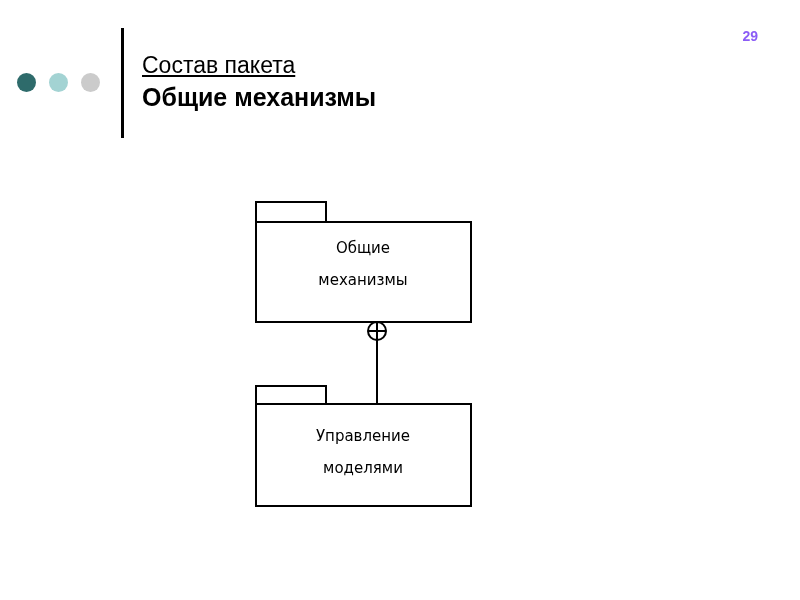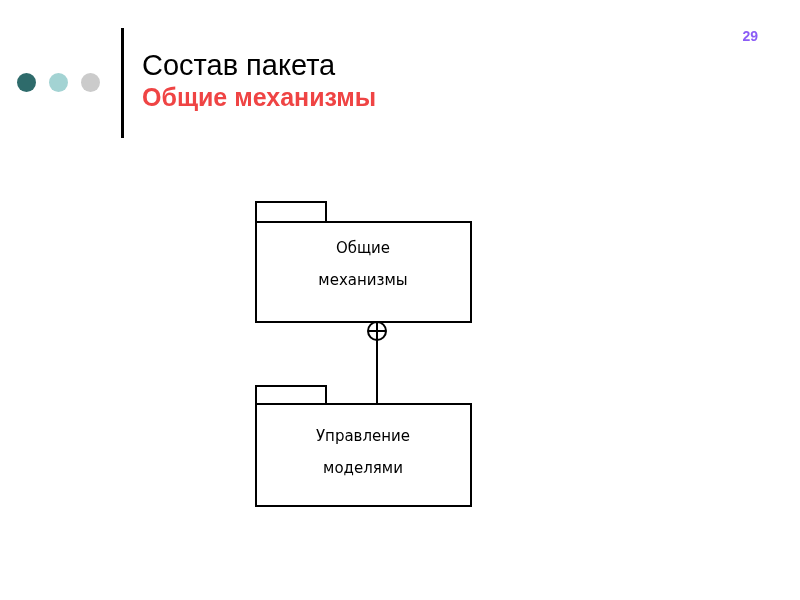--- a/index.html
+++ b/index.html
@@ -50,31 +50,32 @@
     background: #000000;
   }
 
   #title-block {
     position: absolute;
     left: 142px;
     top: 50px;
     width: 560px;
   }
   #title-line-1 {
-    font-size: 29px;
+    font-size: 23px;
     font-weight: normal;
     color: #000000;
     line-height: 31px;
     letter-spacing: 0px;
     white-space: nowrap;
+    text-decoration: underline;
   }
   #title-line-2 {
     font-size: 25px;
     font-weight: bold;
-    color: #ef4444;
+    color: #000000;
     line-height: 33px;
     letter-spacing: 0px;
     white-space: nowrap;
   }
 
   #page-number {
     position: absolute;
     right: 42px;
     top: 28px;
     font-size: 14px;

